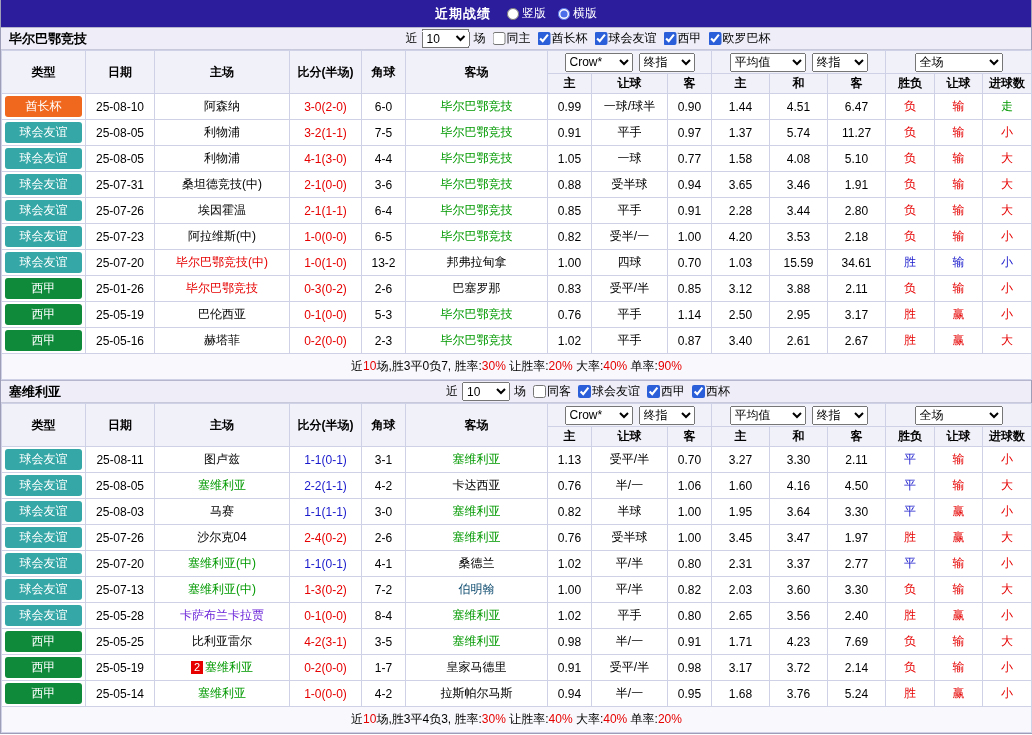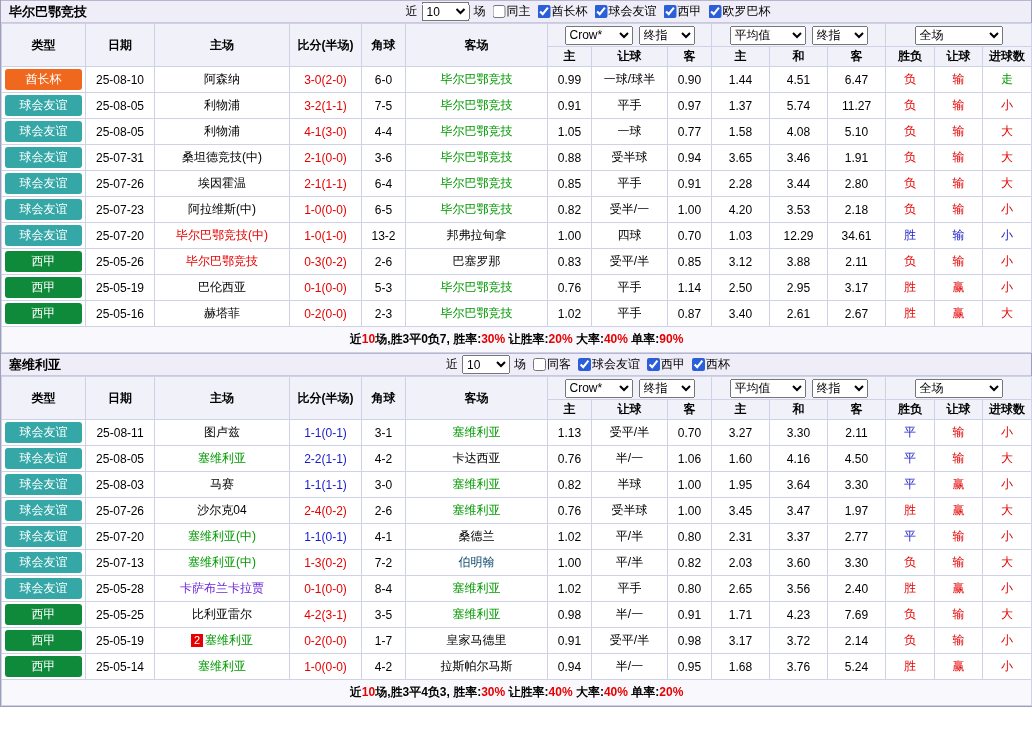--- a/index.html
+++ b/index.html
@@ -39,32 +39,45 @@
     overflow:hidden; white-space:nowrap;
   }
   .stats thead th { background:#f1f1f9; height:23px; font-weight:bold; font-size:12px; }
   .stats thead tr.sub th { height:20px; }
   .selth select { height:19px; font-size:12px; margin:0 3px; vertical-align:middle; }
   .stats tbody td { height:26px; background:#fff; }
   .type-badge {
     margin:2px 3px; border-radius:3px; color:#fff;
     height:21px; line-height:21px; font-size:12px;
   }
-  .stats tfoot td { height:26px; background:#f9f9fd;font-weight:bold; }
+  .stats tfoot td { height:26px; background:#f9f9fd; }
   .redcard {
     display:inline-block; background:#e60000; color:#fff;
     width:12px; height:13px; line-height:13px; font-size:11px;
     margin-right:2px; vertical-align:middle;
   }
   .tm { text-decoration:none; cursor:pointer; }
 </style>
 </head>
 <body>
 
 <div class="page">
+  <div class="titlebar">
+    <span class="title">近期战绩</span>
+    <span class="radios">
+        <label class="radio">
+          <input type="radio" name="layout" style="">
+          <span>竖版</span>
+        </label>
+        <label class="radio">
+          <input type="radio" name="layout" checked="" style="">
+          <span>横版</span>
+        </label>
+      </span>
+  </div>
   <div id="sections">
       <div class="section">
         <div class="section-header">
           <span class="team-name">毕尔巴鄂竞技</span>
           <span class="filters">
             <span>近</span>
             <select><option>10</option></select>
             <span>场</span>
             <label class="cb">
               <input type="checkbox" style="">
@@ -251,31 +264,31 @@
               </td>
               <td>25-07-20</td>
               <td><span class="tm" style="color:#e60000">毕尔巴鄂竞技(中)</span></td>
               <td style="color:#e60000">1-0(1-0)</td>
               <td>13-2</td>
               <td><span class="tm" style="color:#000000">邦弗拉甸拿</span></td>
               <td>1.00</td>
               <td>四球</td>
               <td>0.70</td>
               <td>1.03</td>
-              <td>12.29</td>
+              <td>15.59</td>
               <td>34.61</td>
               <td><span style="color:#1818cc">胜</span></td>
               <td><span style="color:#1818cc">输</span></td>
               <td><span style="color:#1818cc">小</span></td>
             </tr>
             <tr>
               <td>
                 <div class="type-badge" style="background:#0f8a3a">西甲</div>
               </td>
-              <td>25-05-26</td>
+              <td>25-01-26</td>
               <td><span class="tm" style="color:#e60000">毕尔巴鄂竞技</span></td>
               <td style="color:#e60000">0-3(0-2)</td>
               <td>2-6</td>
               <td><span class="tm" style="color:#000000">巴塞罗那</span></td>
               <td>0.83</td>
               <td>受平/半</td>
               <td>0.85</td>
               <td>3.12</td>
               <td>3.88</td>
               <td>2.11</td>

